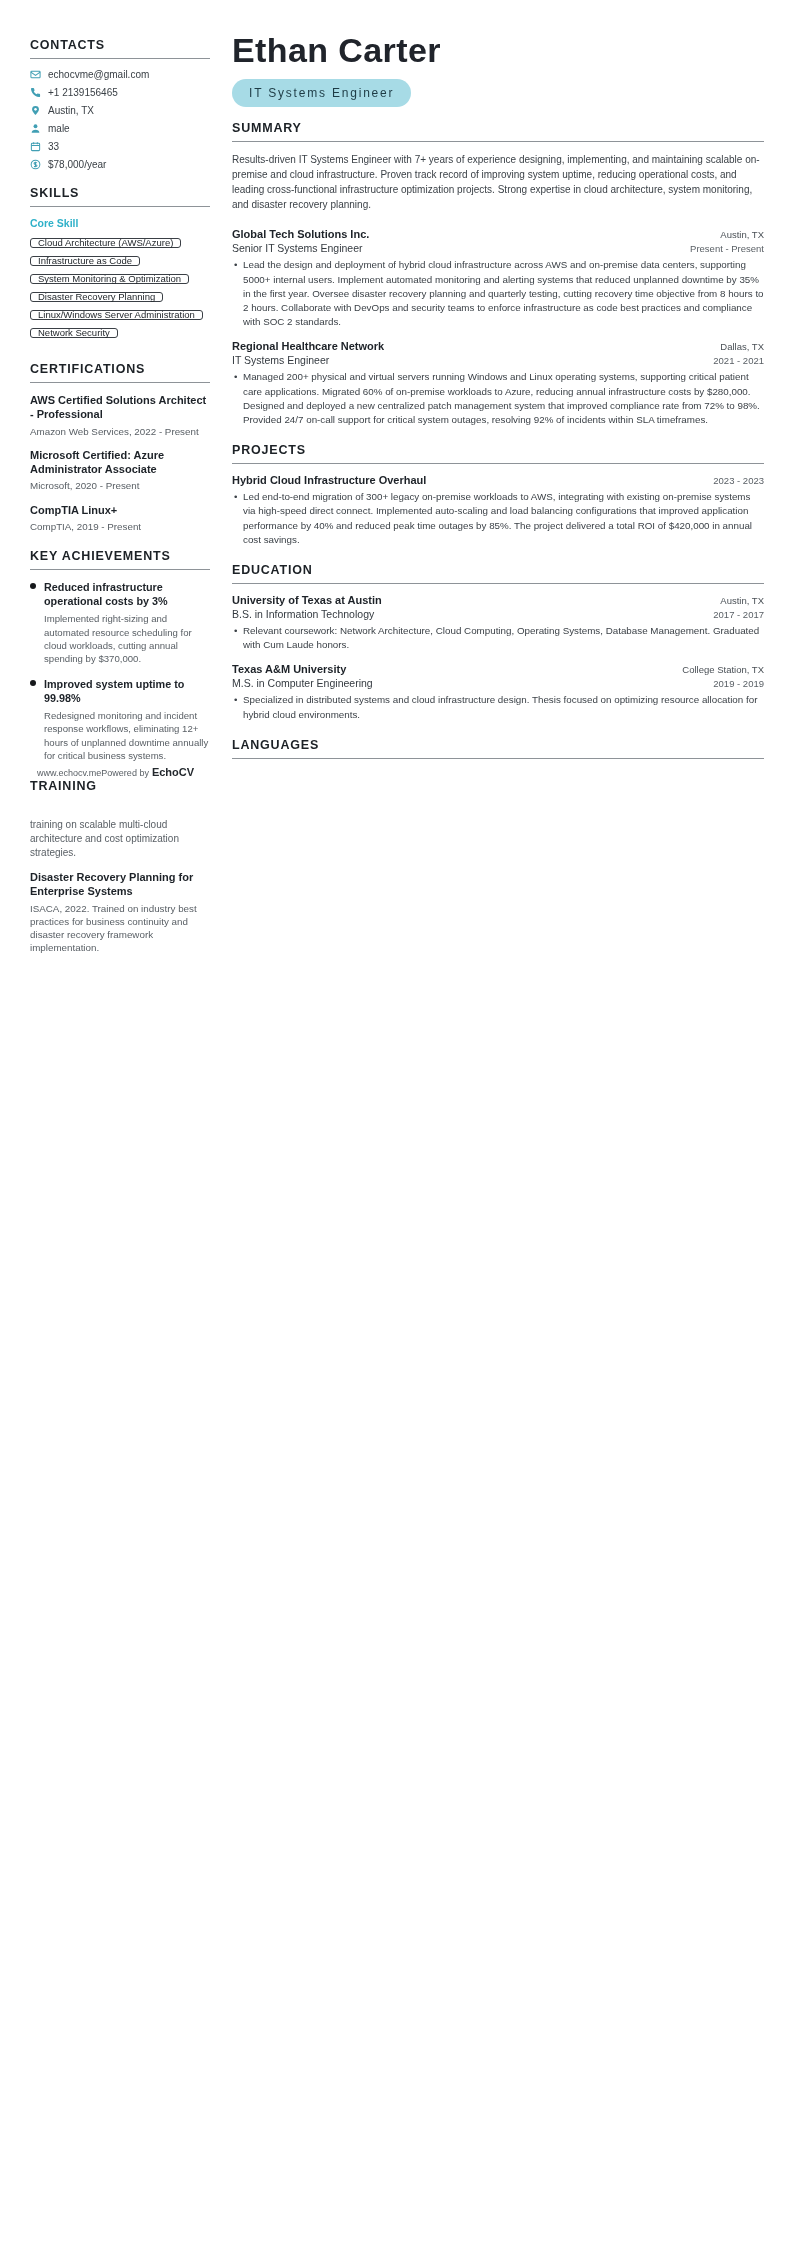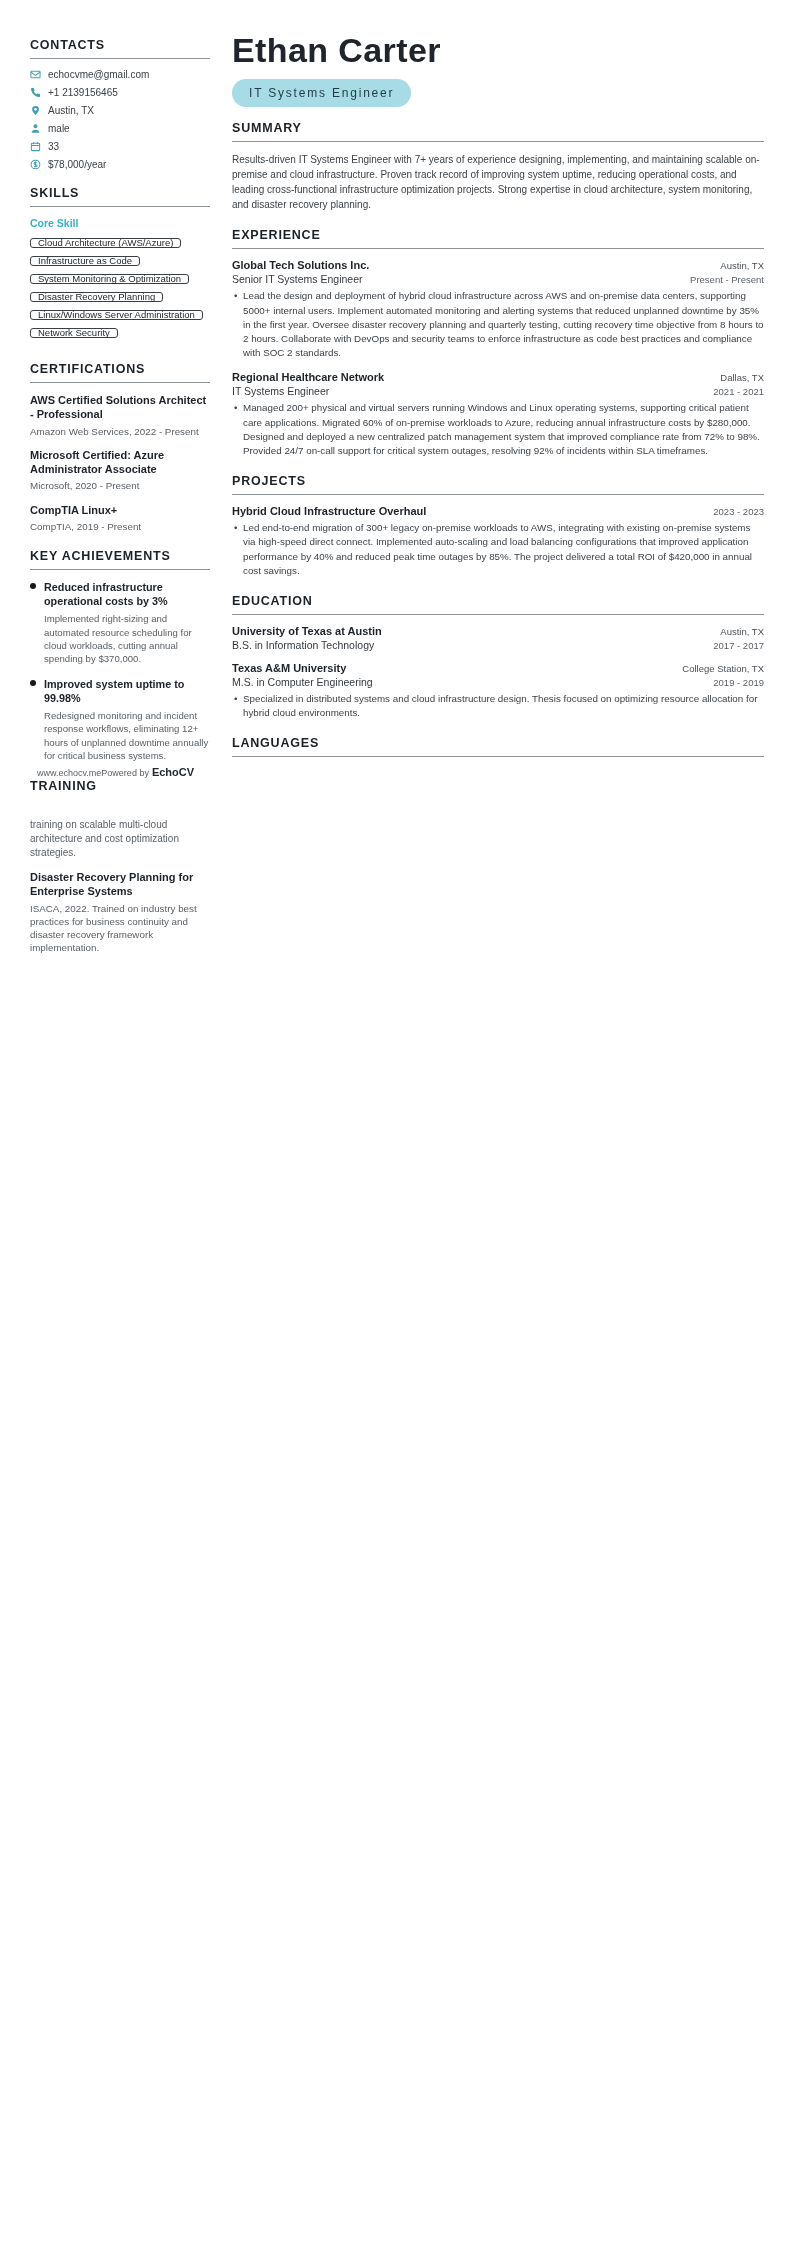--- a/index.html
+++ b/index.html
@@ -213,21 +213,20 @@
 
         <div class="name">Ethan Carter</div>
         <div class="badge">IT Systems Engineer</div>
 
         <div class="sec">
           <div class="sec-h">SUMMARY</div>
           <p class="body-text">Results-driven IT Systems Engineer with 7+ years of experience designing, implementing, and maintaining scalable on-premise and cloud infrastructure. Proven track record of improving system uptime, reducing operational costs, and leading cross-functional infrastructure optimization projects. Strong expertise in cloud architecture, system monitoring, and disaster recovery planning.</p>
         </div>
 
         <div class="sec">
-          <div class="sec-h">EXPERIENCE</div>
 
           <div class="entry">
             <div class="entry-head">
               <span class="entry-org">Global Tech Solutions Inc.</span>
               <span class="entry-loc">Austin, TX</span>
             </div>
             <div class="entry-sub">
               <span class="entry-role">Senior IT Systems Engineer</span>
               <span class="entry-dates">Present - Present</span>
             </div>
@@ -263,20 +262,21 @@
 
           <div class="entry">
             <div class="entry-head">
               <span class="entry-org">University of Texas at Austin</span>
               <span class="entry-loc">Austin, TX</span>
             </div>
             <div class="entry-sub">
               <span class="entry-role">B.S. in Information Technology</span>
               <span class="entry-dates">2017 - 2017</span>
             </div>
+            <p class="bullet">Relevant coursework: Network Architecture, Cloud Computing, Operating Systems, Database Management. Graduated with Cum Laude honors.</p>
           </div>
 
           <div class="entry">
             <div class="entry-head">
               <span class="entry-org">Texas A&amp;M University</span>
               <span class="entry-loc">College Station, TX</span>
             </div>
             <div class="entry-sub">
               <span class="entry-role">M.S. in Computer Engineering</span>
               <span class="entry-dates">2019 - 2019</span>

